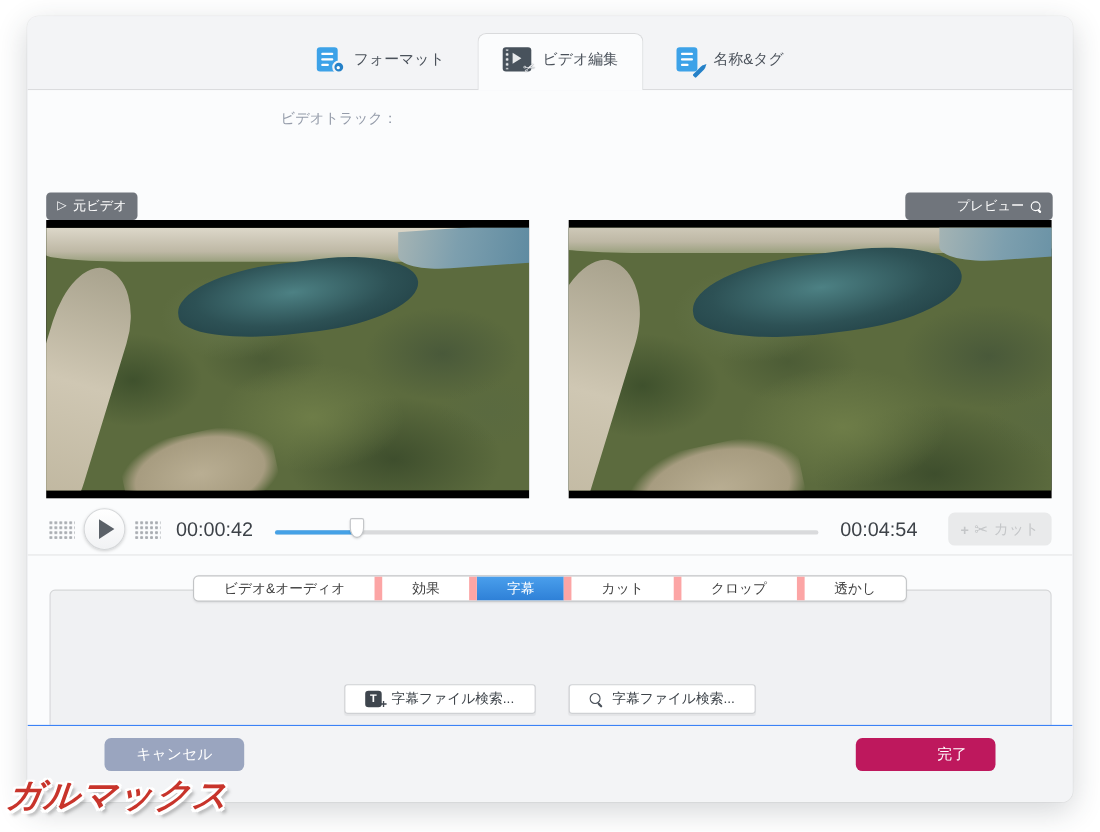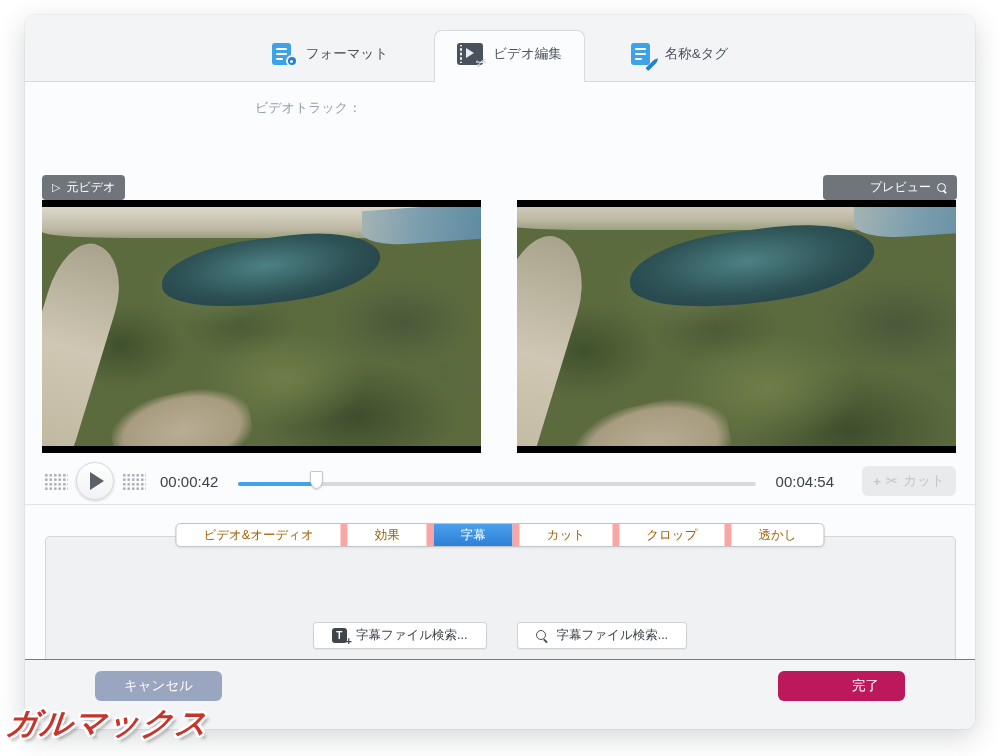--- a/index.html
+++ b/index.html
@@ -10,21 +10,21 @@
   
   .app-window {
     position:absolute; left:25px; top:15px; width:950px; height:714px;
     background:#fafbfd; border-radius:10px;
     box-shadow:0 8px 28px rgba(40,50,60,.20), 0 0 0 1px rgba(0,0,0,.04);
     overflow:hidden;
   }
 
   
   .toolbar {
-    display:flex; justify-content:center; align-items:flex-end; gap:24px;
+    display:flex; justify-content:center; align-items:flex-end; gap:8px;
     height:67px; background:#f3f4f6; border-bottom:1px solid #d9dadc;
   }
   .main-tab { display:flex; align-items:center; gap:10px; padding:12px 22px 16px;
               font-size:13.5px; color:#4a515a; cursor:default; }
   .main-tab.active {
     background:#fbfcfd; border:1px solid #d9dadc; border-bottom:none;
     border-radius:8px 8px 0 0; margin-bottom:-1px; padding-bottom:17px;
   }
   .doc-icon { position:relative; width:24px; height:22px; }
   .doc-body { position:absolute; left:0; top:0; width:19px; height:22px;
@@ -120,21 +120,21 @@
   .dot-grid { width:24px; height:17px;
       background-image:radial-gradient(circle,#a9adb2 1.2px,transparent 1.45px);
       background-size:4.5px 4.5px; }
   .play-btn { width:38px; height:38px; border-radius:50%;
       background:linear-gradient(#ffffff,#f1f2f4); border:1px solid #d5d7d9;
       box-shadow:0 1px 3px rgba(0,0,0,.18); margin:0 8px;
       display:flex; align-items:center; justify-content:center; }
   .play-tri { width:0; height:0; margin-left:4px;
       border-top:9px solid transparent; border-bottom:9px solid transparent;
       border-left:14px solid #5b6168; }
-  .time { font-size:15px; color:#3d4248; margin:0 14px; white-space:nowrap; }
+  .time { font-size:18px; color:#3d4248; margin:0 14px; white-space:nowrap; }
   .slider { position:relative; flex:1; height:20px; margin:0 6px; }
   .slider-track { position:absolute; left:0; right:0; top:11px; height:4px;
       background:#d9dadc; border-radius:2px; }
   .slider-fill { position:absolute; left:0; top:11px; height:4px;
       background:#45a1e6; border-radius:2px 0 0 2px; width:15%; }
   .slider-handle { position:absolute; top:0; width:13px; height:18px; margin-left:-6px;
       background:#fff; border:1px solid #c4c6c9;
       border-radius:3px 3px 10px 10px / 3px 3px 14px 14px;
       box-shadow:0 1px 2px rgba(0,0,0,.15); left:15%; }
   .cut-btn { width:94px; height:30px; background:#e9eaeb; border-radius:6px;
@@ -145,21 +145,21 @@
 
   .mid-divider { position:absolute; left:0; right:0; top:422px; height:1px; background:#e3e4e6; }
 
   
   .edit-panel { position:absolute; left:20px; top:454px; width:911px; height:191px;
       background:#f0f1f3; border:1px solid #d5d6d8; border-radius:5px; }
   .seg-control { position:absolute; left:50%; transform:translateX(-50%); top:441px;
       display:flex; height:24px; background:#fff; border:1px solid #c2c4c6;
       border-radius:5px; overflow:hidden; box-shadow:0 1px 2px rgba(0,0,0,.08); z-index:3; }
   .seg { display:flex; align-items:center; justify-content:center;
-      padding:0 27px; font-size:12.5px; color:#a16207; white-space:nowrap; }
+      padding:0 27px; font-size:12.5px; color:#404040; white-space:nowrap; }
   .seg + .seg { border-left:7px solid #fca5a5; }
   .seg.selected { background:linear-gradient(#4a9fec,#2e80d7); color:#fff;text-align:right; }
 
   .panel-buttons { position:absolute; left:0; right:0; top:540px;
       display:flex; justify-content:center; gap:30px; z-index:2; }
   .panel-btn { height:27px; display:flex; align-items:center; gap:9px;
       background:#fff; border:1px solid #cfd1d4; border-radius:3px;
       padding:0 18px; font-size:12.5px; color:#3c4248;
       box-shadow:0 1px 1px rgba(0,0,0,.05); }
   .sub-add-icon { position:relative; width:15px; height:15px; background:#3e454d;

